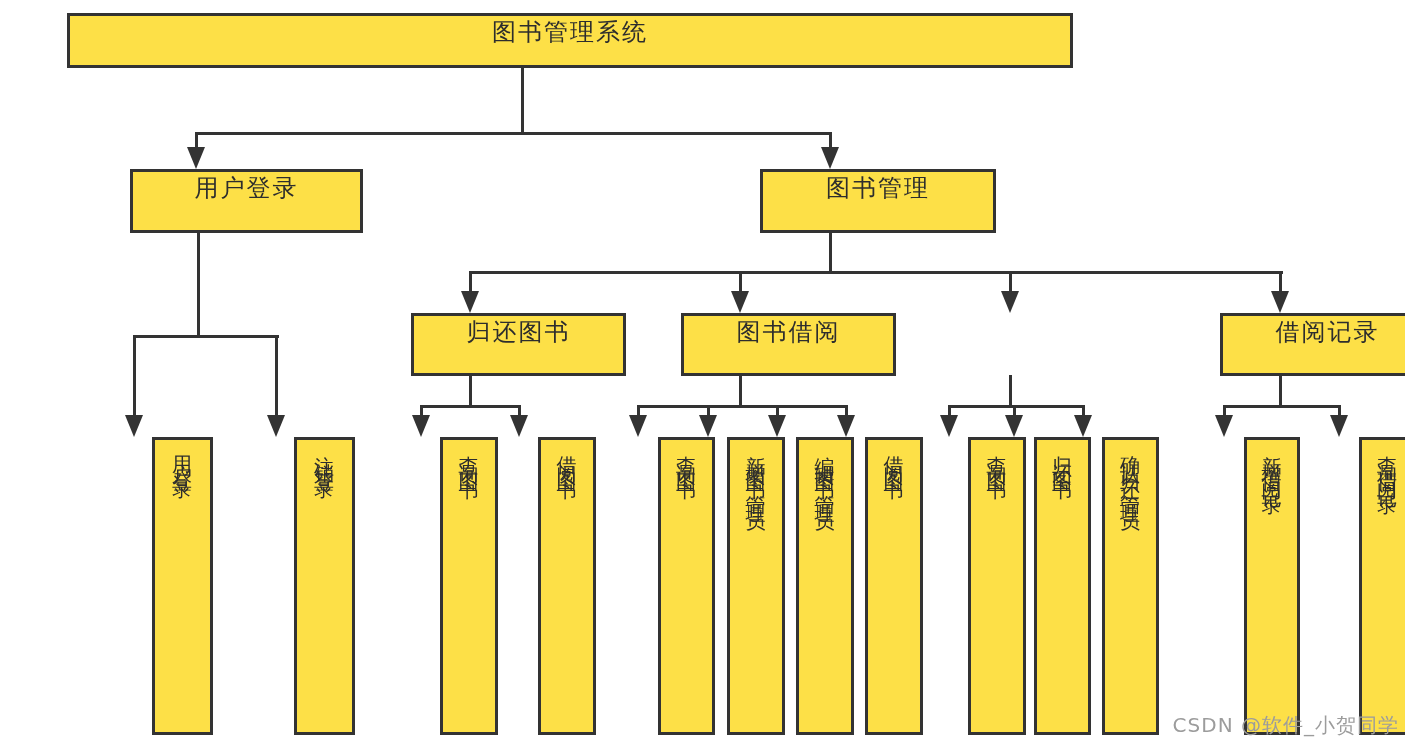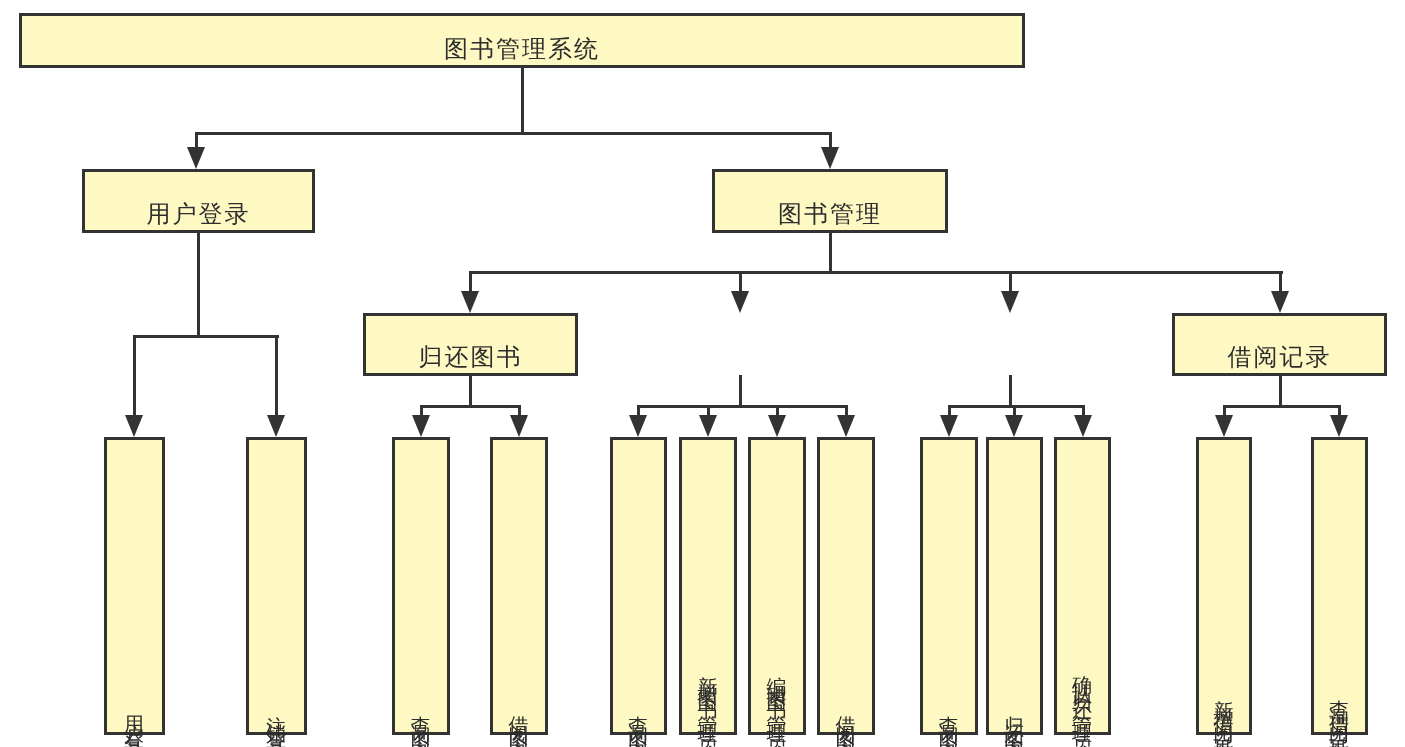--- a/index.html
+++ b/index.html
@@ -4,22 +4,22 @@
 <style>
   html,body { margin:0; padding:0; background:#fff; }
   .canvas {
     position:relative; width:1405px; height:747px; overflow:hidden;
     background:var(--background,#ffffff);
     font-family:"DejaVu Sans","Liberation Sans",sans-serif;
     color:var(--text,#2d2d2d);
   }
   .node {
     position:absolute; box-sizing:border-box;
-    border:3px solid var(--line,#333333); background:#fef9c3;
-    display:flex; align-items:flex-end; justify-content:center;
+    border:3px solid var(--line,#333333); background:#fde047;
+    display:flex; align-items:flex-start; justify-content:center;margin-left:48px;
   }
   .node.h .lbl { font-size:24px; letter-spacing:2px; white-space:nowrap; }
   .node.v .lbl {
     writing-mode:vertical-rl; text-orientation:mixed;
     font-size:20px; letter-spacing:8px; line-height:1;
   }
   .line { position:absolute; background:var(--line,#333333); }
   .arrow {
     position:absolute; width:0; height:0;
     border-left:9px solid transparent; border-right:9px solid transparent;
@@ -42,20 +42,23 @@
 
   <div class="node h" style="left:82px;top:169px;width:233px;height:64px">
     <span class="lbl">用户登录</span>
   </div>
   <div class="node h" style="left:712px;top:169px;width:236px;height:64px">
     <span class="lbl">图书管理</span>
   </div>
 
   <div class="node h" style="left:363px;top:313px;width:215px;height:63px">
     <span class="lbl">归还图书</span>
+  </div>
+  <div class="node h" style="left:633px;top:313px;width:215px;height:63px">
+    <span class="lbl">图书借阅</span>
   </div>
   <div class="node h" style="left:1172px;top:313px;width:215px;height:63px">
     <span class="lbl">借阅记录</span>
   </div>
 
   <div class="node v" style="left:104px;top:437px;width:61px;height:298px">
     <span class="lbl">用户登录</span>
   </div>
   <div class="node v" style="left:246px;top:437px;width:61px;height:298px">
     <span class="lbl">注销登录</span>
@@ -164,14 +167,15 @@
 
   <div>
     <div class="line" style="left:1279px;top:375px;width:3px;height:33px"></div>
     <div class="line" style="left:1223px;top:405px;width:118px;height:3px"></div>
     <div class="line" style="left:1223px;top:405px;width:3px;height:14px"></div>
     <div class="arrow" style="left:1215px;top:415px"></div>
     <div class="line" style="left:1338px;top:405px;width:3px;height:14px"></div>
     <div class="arrow" style="left:1330px;top:415px"></div>
   </div>
 
+  <div class="watermark">CSDN @软件_小贺同学</div>
 
 </div>
 
 </body></html>

